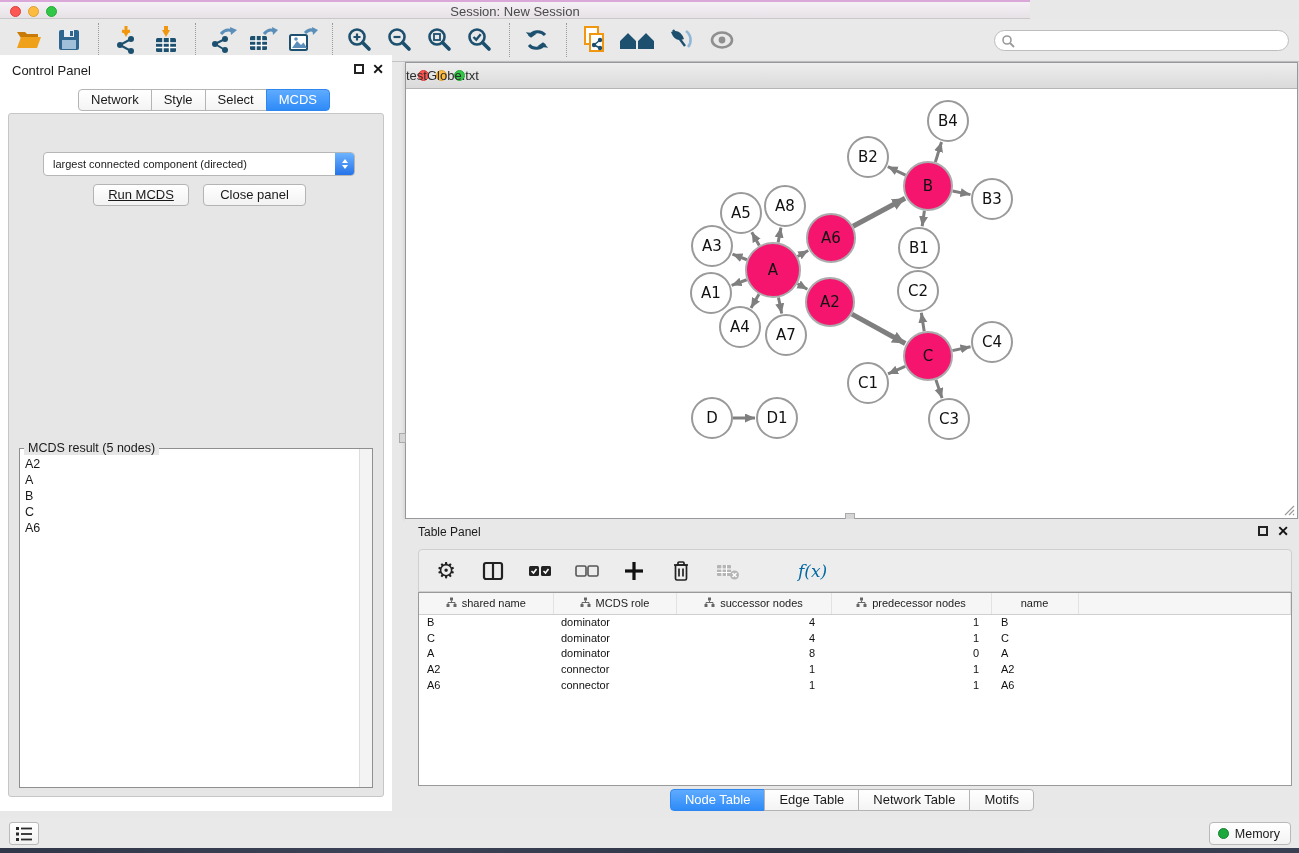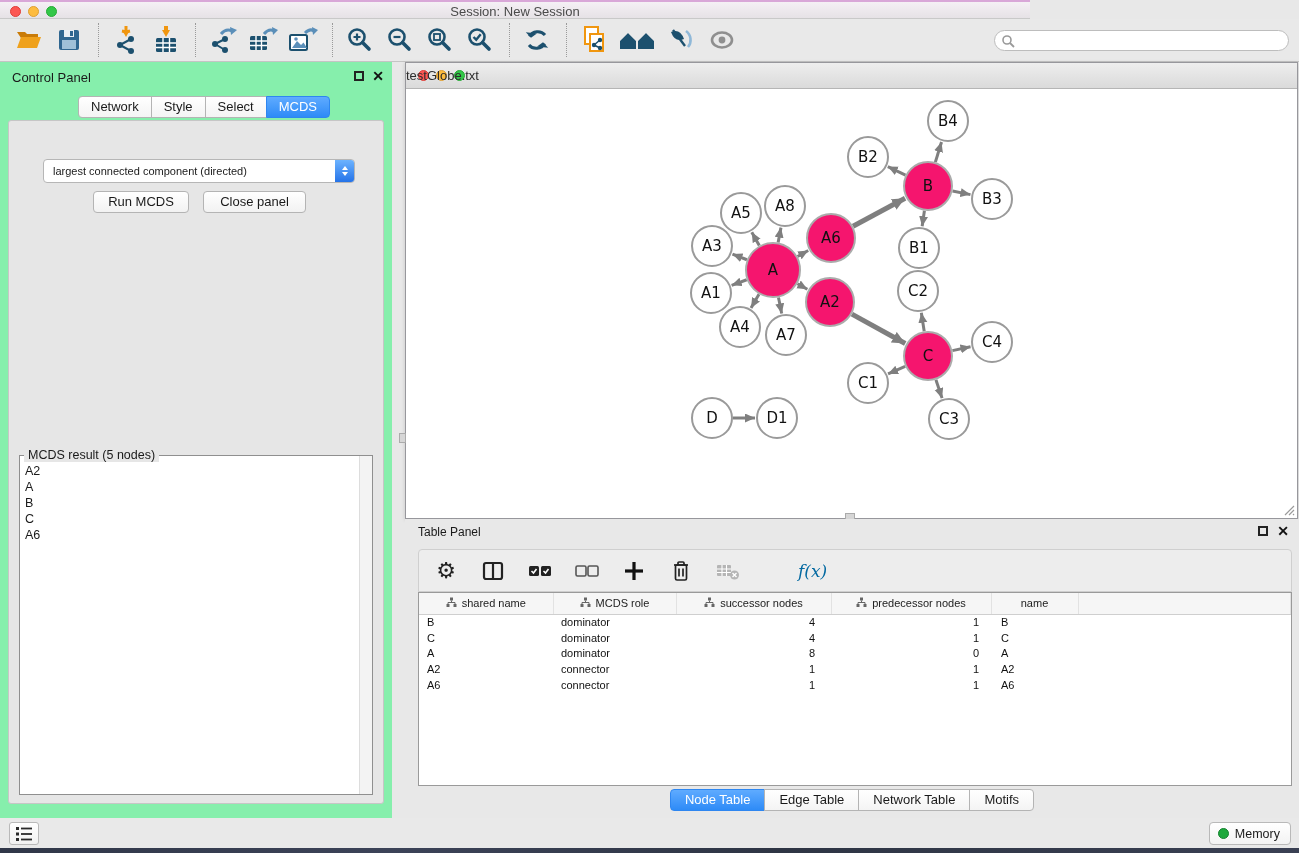--- a/index.html
+++ b/index.html
@@ -18,21 +18,21 @@
   
   .toolbar { position:absolute; left:0; top:19px; width:1299px; height:43px; background:#e9e9e9;
     border-bottom:1px solid #c4c4c4; display:flex; align-items:center; padding-left:12px; }
   .tb-btn { width:34px; height:34px; display:flex; align-items:center; justify-content:center; flex:0 0 auto; margin-right:6px; }
   .tb-sep { width:1px; height:34px; border-left:1px dotted #9a9a9a; margin:0 10px 0 6px; flex:0 0 auto; }
   .search-wrap { position:absolute; right:10px; top:11px; width:295px; height:21px; background:#fff;
     border:1px solid #bdbdbd; border-radius:11px; display:flex; align-items:center; padding-left:6px; }
   .search-wrap input { border:none; outline:none; flex:1; font-size:12px; background:transparent; padding-left:4px; font-family:"Liberation Sans",sans-serif; }
 
   
-  .control-panel { position:absolute; left:0; top:62px; width:392px; height:756px; background:#86efac; }
+  .control-panel { position:absolute; left:0; top:55px; width:392px; height:756px; background:#ffffff; }
   .cp-header { position:absolute; left:12px; top:8px; font-size:13px; color:#1a1a1a; }
   .panel-icons { position:absolute; right:8px; top:9px; display:flex; gap:8px; align-items:center; }
   .ico-float { width:10px; height:10px; border:2px solid #222; }
   .ico-close { font-size:14px; font-weight:bold; color:#111; line-height:10px; }
   .seg-tabs { position:absolute; top:34px; left:78px; height:22px; display:flex; }
   .seg-tab { border:1px solid #b4b4b4; background:linear-gradient(#ffffff,#f4f4f4); padding:2px 12px;
     font-size:13px; color:#1a1a1a; margin-left:-1px; line-height:16px; }
   .seg-tab:first-child { border-radius:4px 0 0 4px; margin-left:0; }
   .seg-tab:last-child { border-radius:0 4px 4px 0; }
   .seg-tab.active { background:linear-gradient(#5fabff,#2e8bf7); border-color:#2e86f0; color:#fff; }
@@ -41,21 +41,21 @@
   .opt-label { position:absolute; top:16px; left:0; right:0; text-align:center; font-size:13px; }
   .combo { position:absolute; left:34px; top:38px; width:312px; height:24px; background:#fff;
     border:1px solid #b6b6b6; border-radius:4px; display:flex; align-items:center; }
   .combo-text { flex:1; padding-left:9px; font-size:11px; white-space:nowrap; overflow:hidden; }
   .combo-step { width:19px; height:22px; border-radius:0 3px 3px 0; background:linear-gradient(#6cb3ff,#2573e8);
     display:flex; flex-direction:column; align-items:center; justify-content:center; gap:2px; }
   .tri-up { width:0; height:0; border-left:3.5px solid transparent; border-right:3.5px solid transparent; border-bottom:4px solid #fff; }
   .tri-dn { width:0; height:0; border-left:3.5px solid transparent; border-right:3.5px solid transparent; border-top:4px solid #fff; }
   .btn { position:absolute; height:22px; border:1px solid #b4b4b4; border-radius:4px;
     background:linear-gradient(#ffffff,#f2f2f2); font-size:13px; text-align:center; line-height:20px; color:#1a1a1a; }
-  .btn-run { left:84px; top:70px; width:96px; }
+  .btn-run { left:84px; top:70px; width:96px;text-decoration:underline; }
   .btn-close { left:194px; top:70px; width:103px; }
   .mcds-fieldset { position:absolute; left:10px; top:334px; width:354px; height:340px;
     border:1px solid #8f8f8f; background:#fff; }
   .mcds-legend { position:absolute; top:-8px; left:4px; background:#e6e6e6; padding:0 4px; font-size:12.5px; }
   .mcds-list { position:absolute; left:1px; top:7px; right:14px; bottom:1px; overflow:hidden; }
   .result-item { font-size:12.5px; line-height:16px; padding-left:4px; }
   .mcds-scroll { position:absolute; right:0; top:0; bottom:0; width:13px; background:#f3f3f3; border-left:1px solid #ddd; }
 
   
   .net-window { position:absolute; left:405px; top:62px; width:893px; height:457px;

